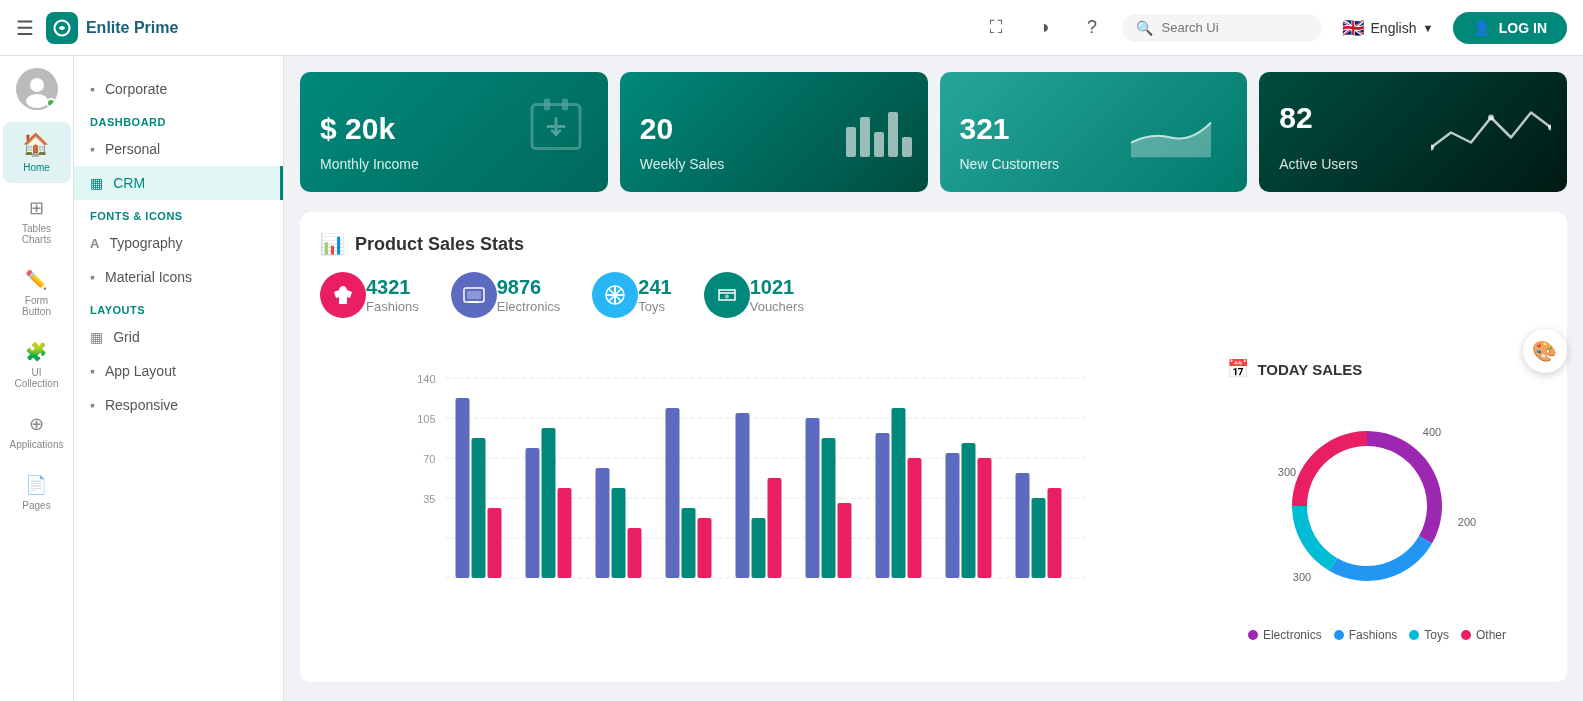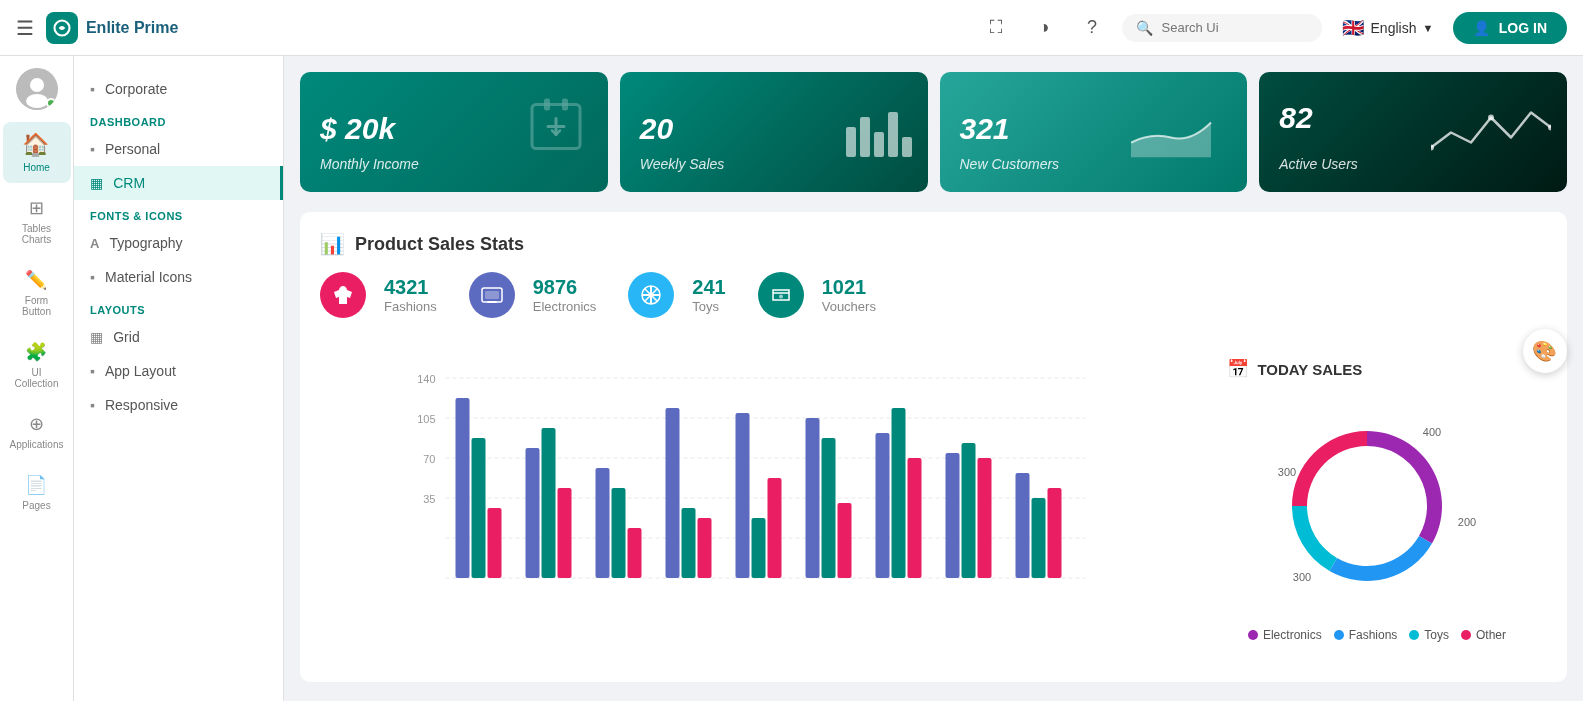--- a/index.html
+++ b/index.html
@@ -53,21 +53,21 @@
     .menu-item-icon { font-size: 14px; color: #888; }
     .menu-item.active .menu-item-icon { color: #00897b; }
 
     
     .main-content { flex: 1; overflow-y: auto; padding: 16px; }
 
     
     .stat-cards { display: grid; grid-template-columns: repeat(4, 1fr); gap: 12px; margin-bottom: 20px; }
     .stat-card {
       border-radius: 10px; padding: 20px; position: relative; overflow: hidden;
-      min-height: 120px; display: flex; flex-direction: column; justify-content: flex-end; font-style: italic;
+      min-height: 120px; display: flex; flex-direction: column; justify-content: flex-end;
     }
     .stat-card-1 { background: linear-gradient(135deg, #00897b, #00695c); }
     .stat-card-2 { background: linear-gradient(135deg, #00897b, #004d40); }
     .stat-card-3 { background: linear-gradient(135deg, #26a69a, #00796b); }
     .stat-card-4 { background: linear-gradient(135deg, #004d40, #001a13); gap: 11px; }
     .stat-card-number { font-size: 30px; font-weight: 700; color: #fff; }
     .stat-card-label { font-size: 14px; color: rgba(255,255,255,0.85); margin-top: 10px; }
     .stat-card-icon {
       position: absolute; right: 20px; top: 50%; transform: translateY(-50%);
       opacity: 0.35; font-size: 48px; color: #fff;
@@ -79,21 +79,21 @@
     
     .mini-bars { display: flex; align-items: flex-end; gap: 4px; height: 50px; }
     .mini-bar { width: 10px; background: rgba(255,255,255,0.6); border-radius: 2px; }
 
     
     .section-header { display: flex; align-items: center; gap: 10px; margin-bottom: 16px; }
     .section-title { font-size: 18px; font-weight: 600; color: #333; }
     .section-icon { color: #00897b; font-size: 20px; }
 
     .sales-stats { display: flex; gap: 32px; margin-bottom: 20px; flex-wrap: wrap; }
-    .sales-stat { display: flex; align-items: center; gap: 18px; justify-content: flex-end; }
+    .sales-stat { display: flex; align-items: center; gap: 0; justify-content: flex-end; }
     .sales-stat-icon { width: 46px; height: 46px; border-radius: 50%; display: flex; align-items: center; justify-content: center; font-size: 22px; color: #fff; }
     .sales-stat-icon.fashion { background: #e91e63; }
     .sales-stat-icon.electronics { background: #5c6bc0; }
     .sales-stat-icon.toys { background: #29b6f6; }
     .sales-stat-icon.vouchers { background: #00897b; }
     .sales-stat-num { font-size: 20px; font-weight: 700; color: #00897b; }
     .sales-stat-label { font-size: 13px; color: #888; }
 
     
     .charts-row { display: flex; gap: 16px; }

